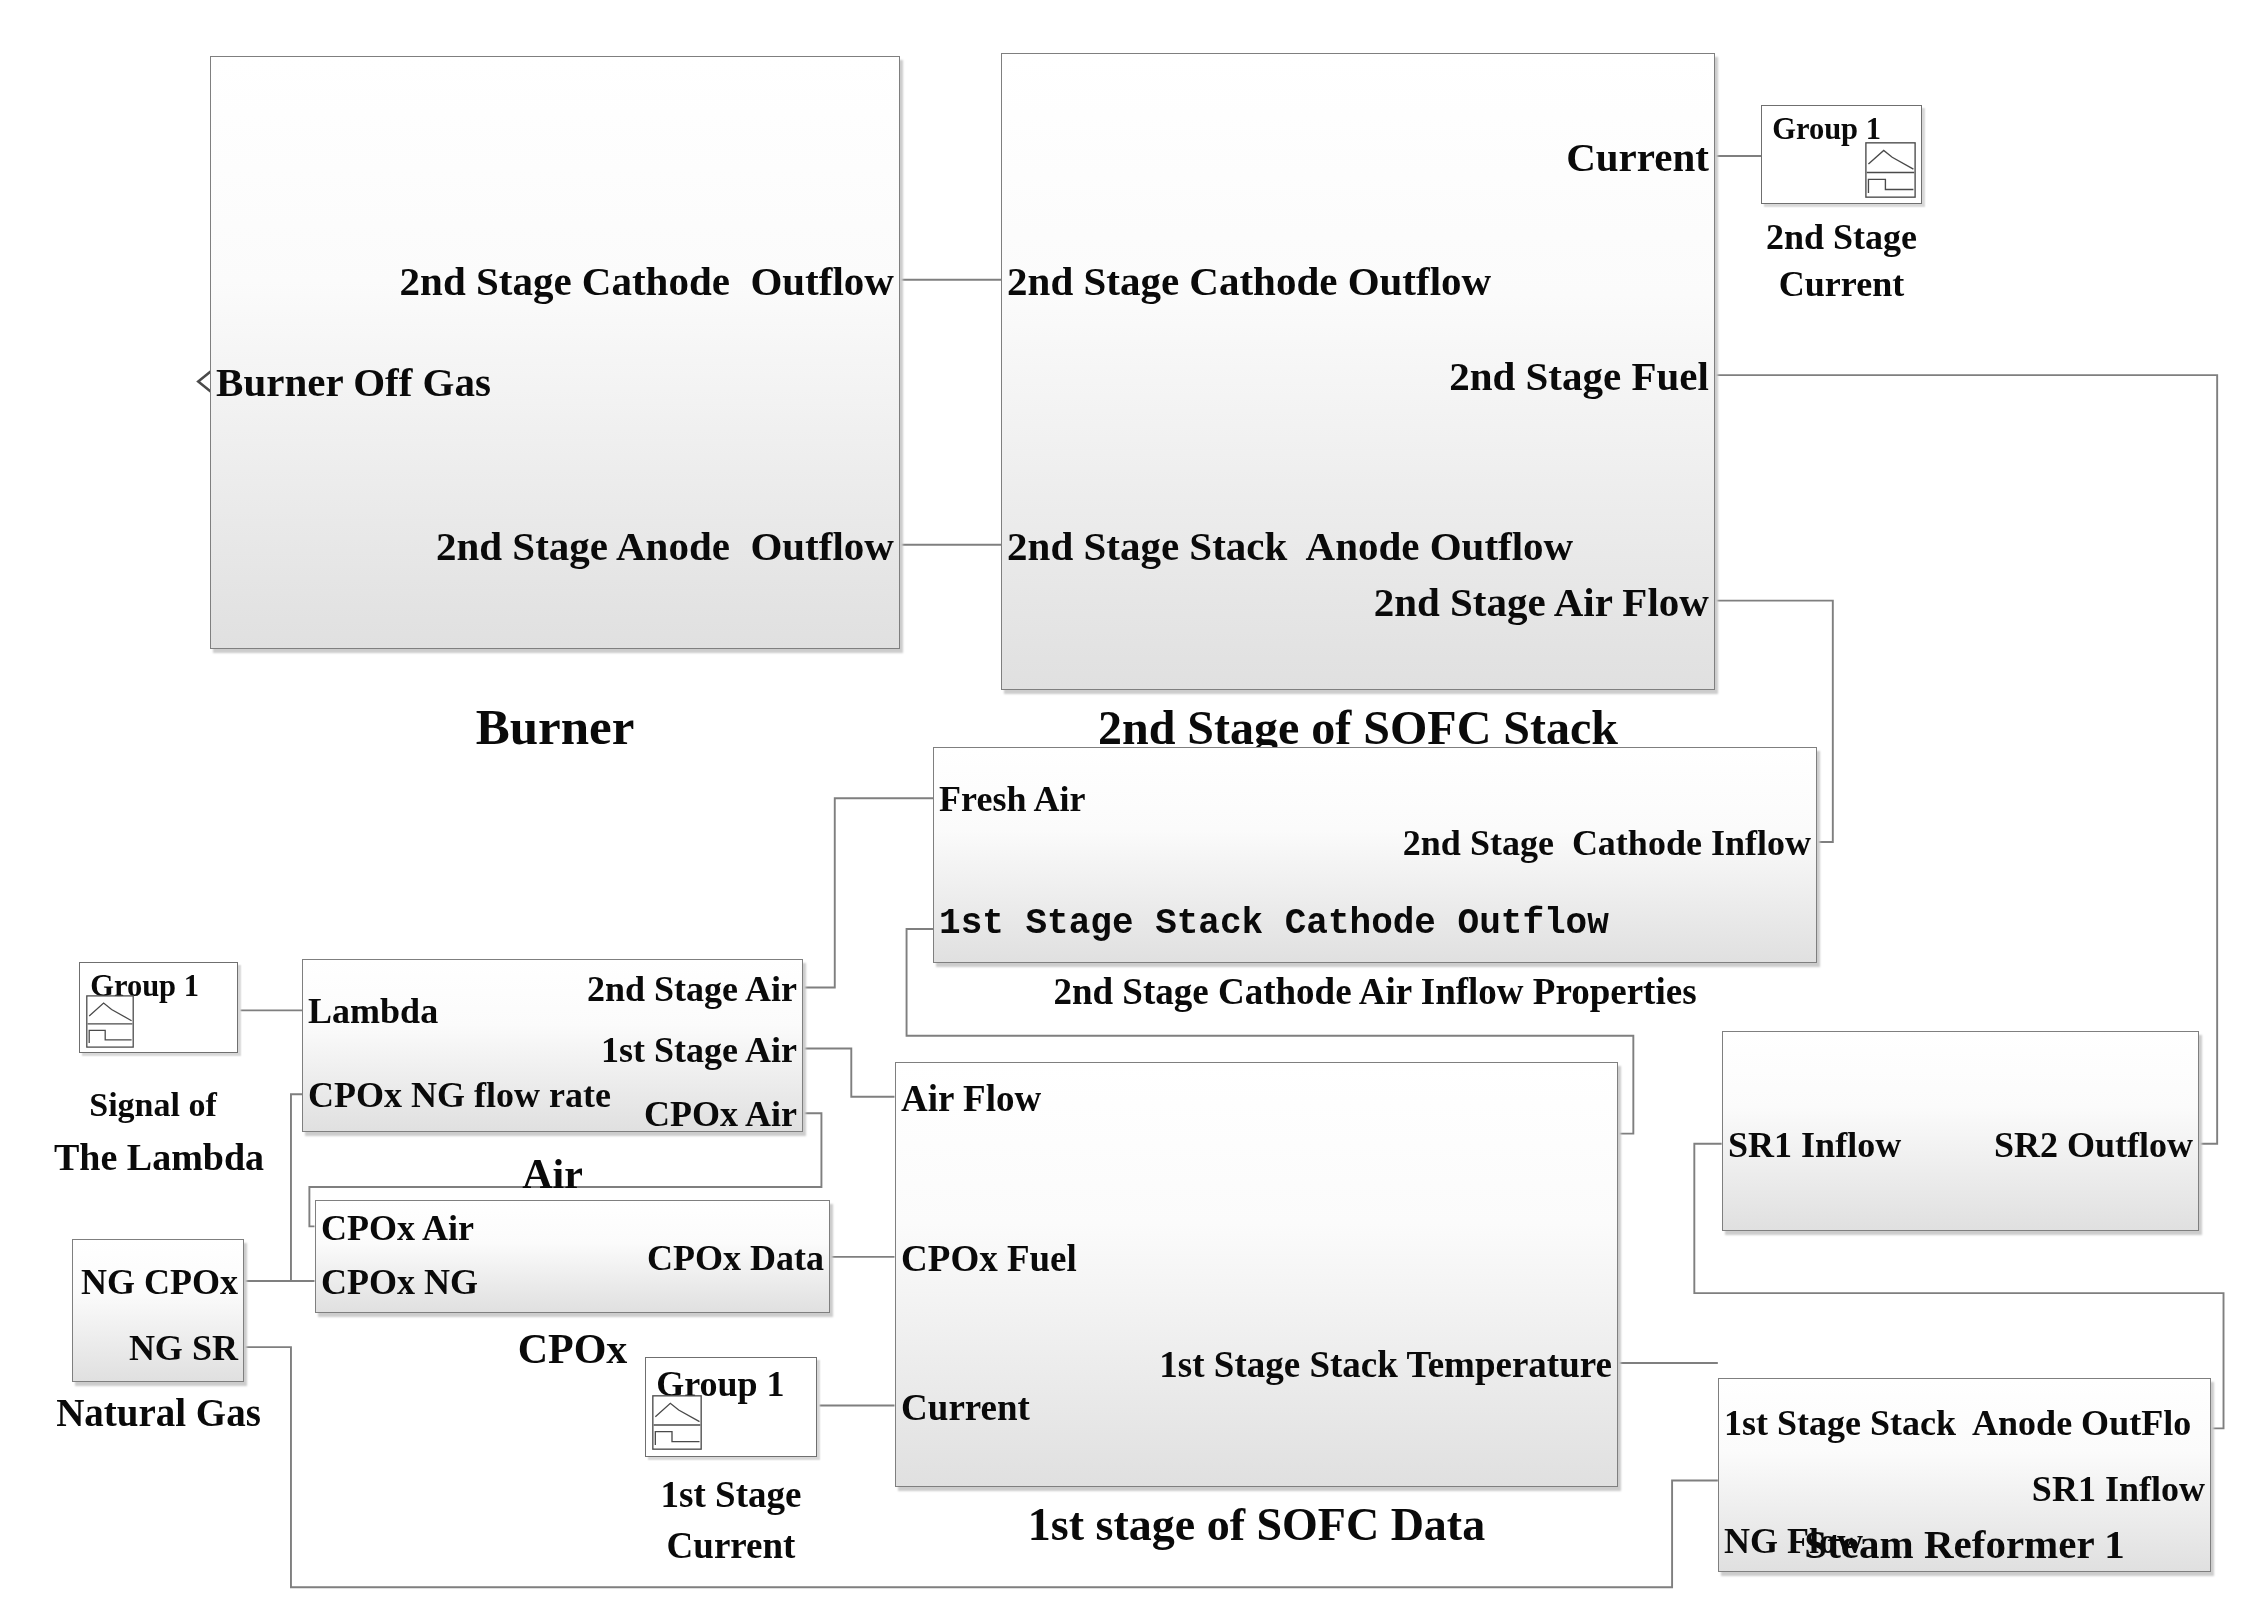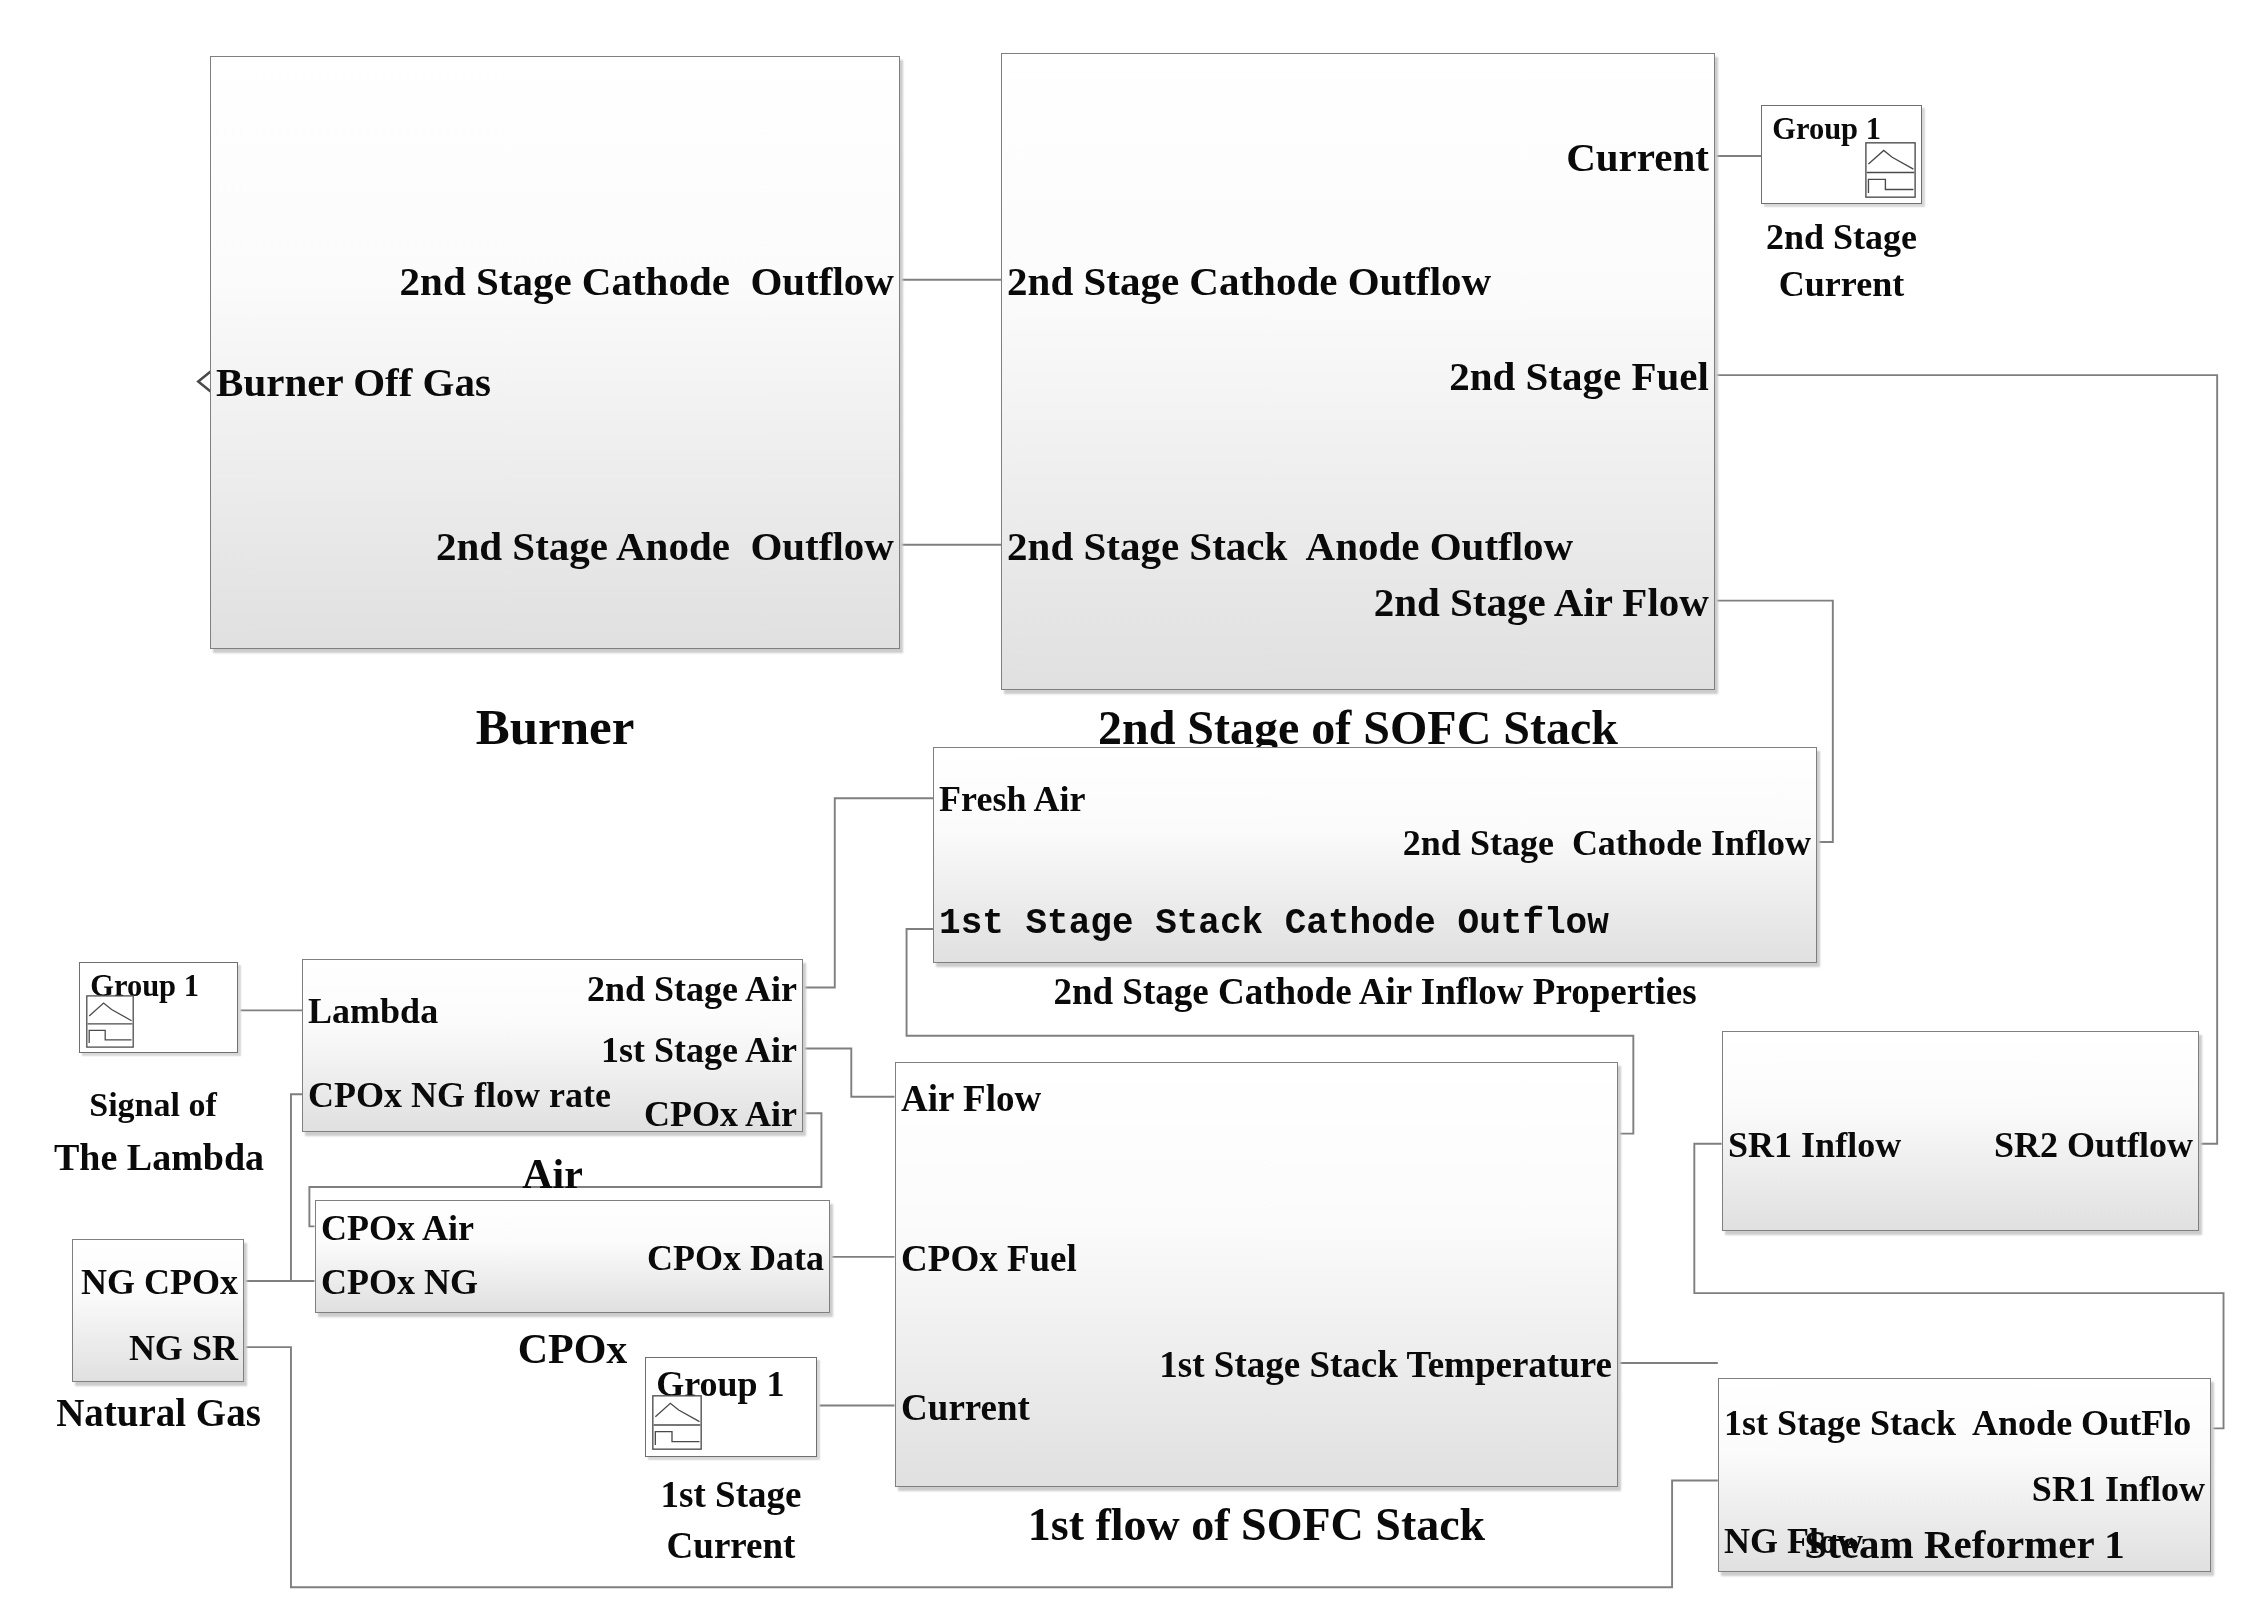--- a/index.html
+++ b/index.html
@@ -148,21 +148,21 @@
     <div class="port r f52" style="top:108px;">NG SR</div>
   </div>
   <div class="lbl" style="left:38px;top:1393px;width:241px;font-size:39px;">Natural Gas</div>
 
   <div class="blk" style="left:895px;top:1062px;width:723px;height:425px;">
     <div class="port l f58" style="top:35px;">Air Flow</div>
     <div class="port l f58" style="top:195px;">CPOx Fuel</div>
     <div class="port r f58" style="top:301px;">1st Stage Stack Temperature</div>
     <div class="port l f58" style="top:344px;">Current</div>
   </div>
-  <div class="lbl" style="left:895px;top:1502px;width:723px;font-size:46px;">1st flow of SOFC Stack</div>
+  <div class="lbl" style="left:895px;top:1502px;width:723px;font-size:46px;">1st stage of SOFC Data</div>
 
   <div class="scope" style="left:645px;top:1357px;width:172px;height:100px;">
     <div class="scope-title f52">Group 1</div>
     <svg class="icon" style="left:6.4px;bottom:6.4px;" width="50" height="55" viewBox="0 0 60 66" fill="none" stroke="#4a4a4a" stroke-width="1.6">
       <rect x="1" y="1" width="58" height="64" fill="#ffffff"></rect>
       <polyline points="4,26 22,10 32,18 57,32"></polyline>
       <line x1="2" y1="36" x2="58" y2="36"></line>
       <polyline points="4,60 4,44 24,44 24,56 57,56"></polyline>
     </svg>
   </div>

